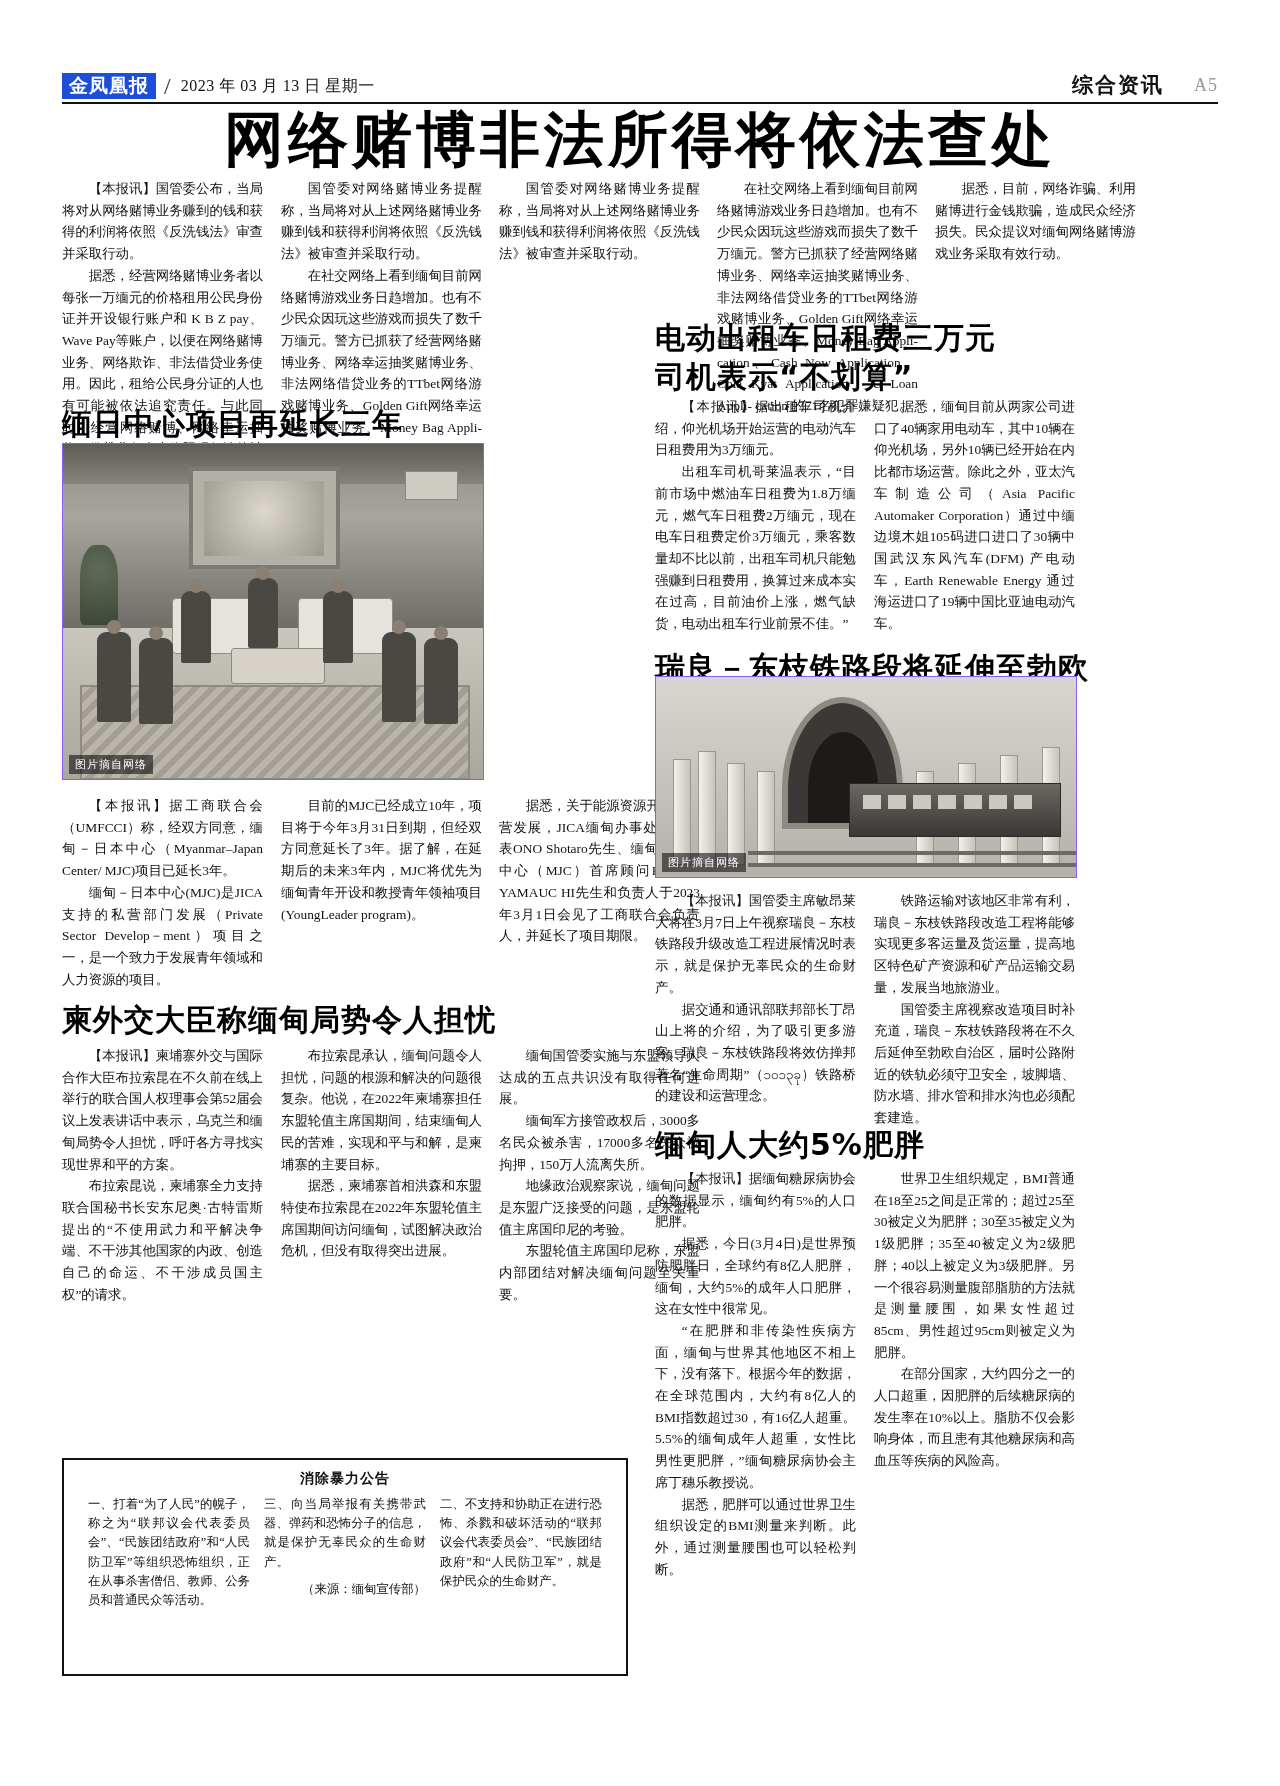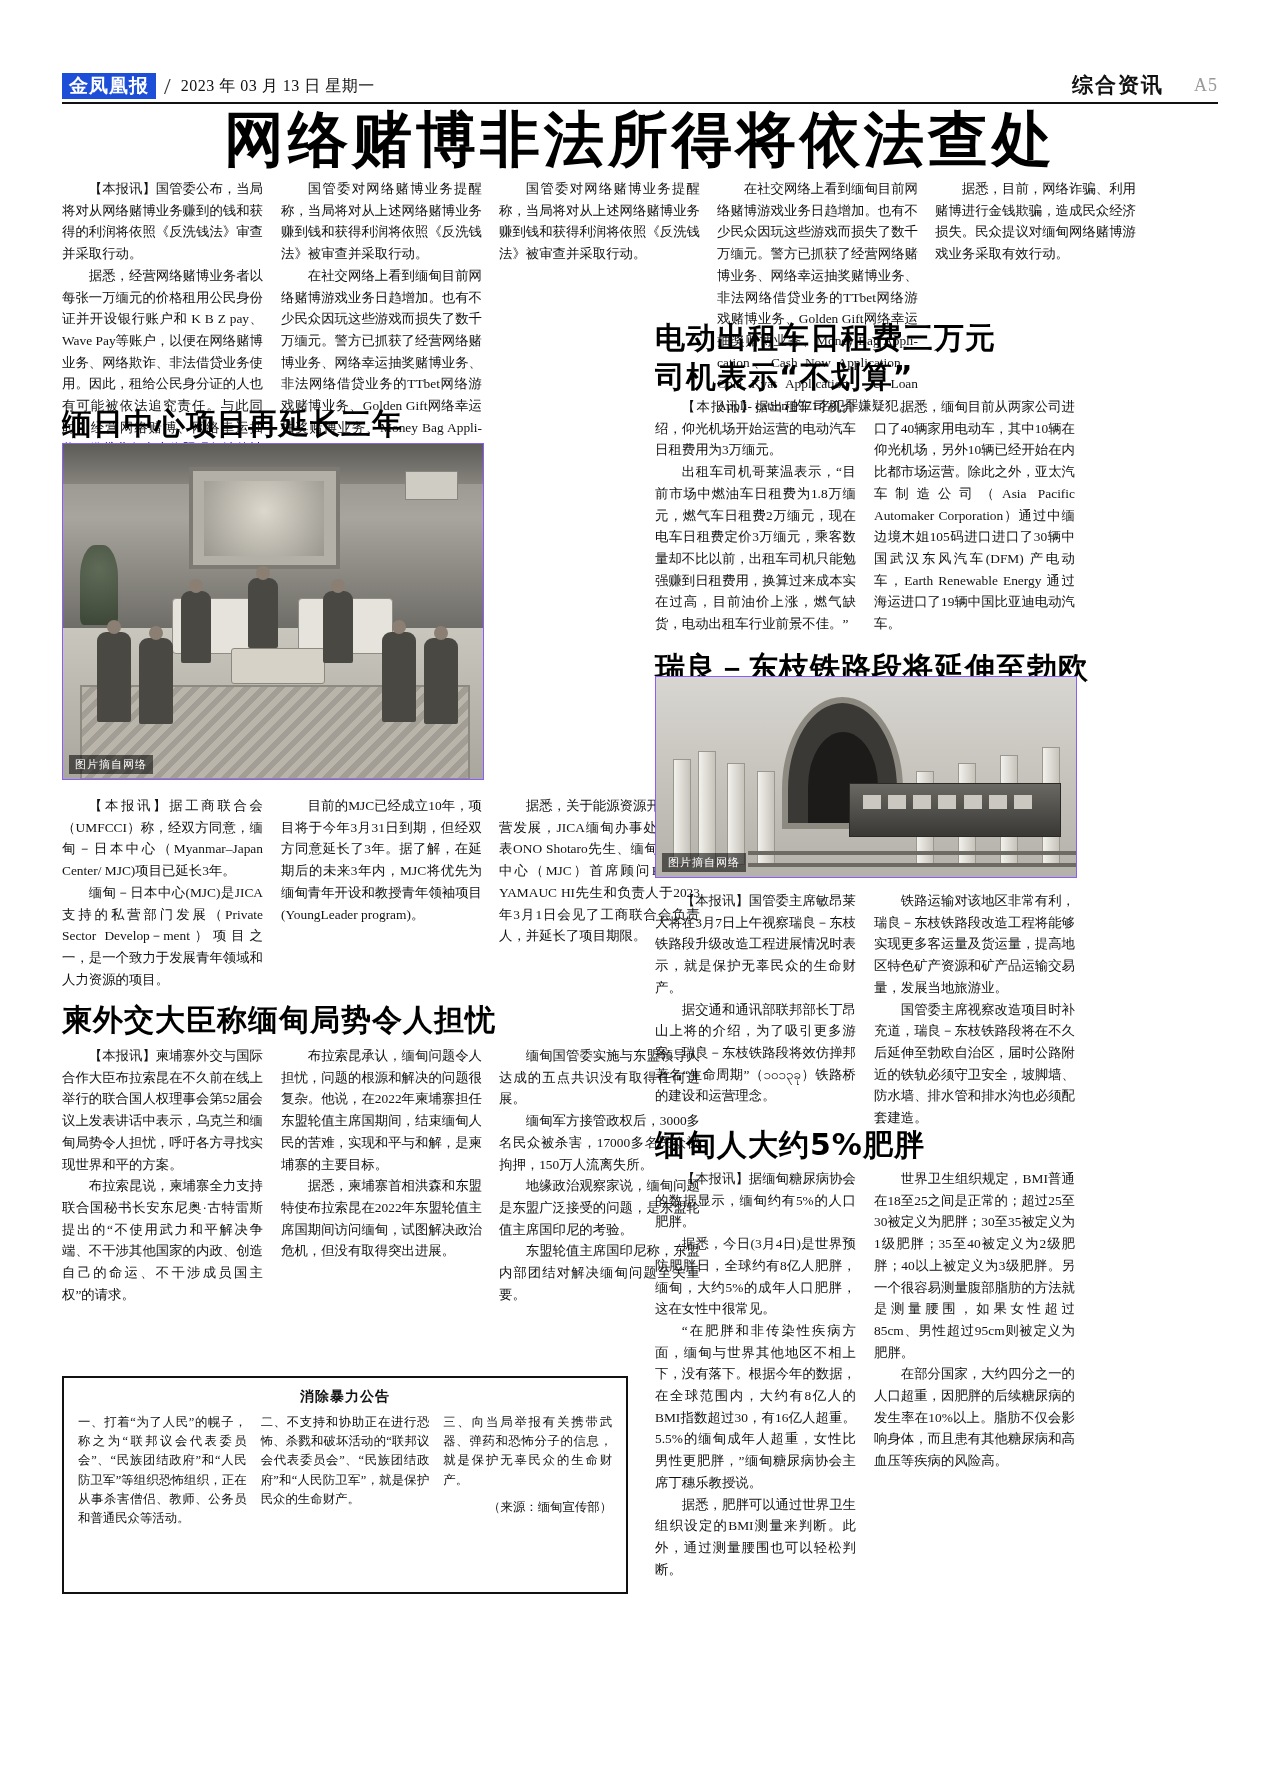--- a/index.html
+++ b/index.html
@@ -188,26 +188,26 @@
   .train { position:absolute; left:46%; bottom:20%; width:50%; height:26%;
     background: linear-gradient(180deg,#6a6862,#3a3835); border:1px solid #2a2926; }
   .train .win { position:absolute; top:22%; width:18px; height:26%; background:#cbc8c1; }
   .rail { position:absolute; left:22%; bottom:11%; width:78%; height:4px; background:#6d6a64; }
   .rail2 { position:absolute; left:22%; bottom:5%; width:78%; height:4px; background:#6d6a64; }
 
   
   .notice {
     position: absolute;
     left: 62px;
-    top: 1376px;
+    top: 1458px;
     width: 566px;
     height: 218px;
     border: 2px solid #111;
     box-sizing: border-box;
-    padding: 10px 14px;
+    padding: 10px 24px;
   }
   .notice-title {
     text-align: center;
     font-weight: bold;
     font-size: 14px;
     margin-bottom: 7px;
     letter-spacing: 1px;
   }
   .notice-cols {
     display: flex;
@@ -389,21 +389,21 @@
   </div>
   <div class="col" style="left:874px; top:1168px; width:201px;">
     <p>世界卫生组织规定，BMI普通在18至25之间是正常的；超过25至30被定义为肥胖；30至35被定义为1级肥胖；35至40被定义为2级肥胖；40以上被定义为3级肥胖。另一个很容易测量腹部脂肪的方法就是测量腰围，如果女性超过85cm、男性超过95cm则被定义为肥胖。</p>
     <p>在部分国家，大约四分之一的人口超重，因肥胖的后续糖尿病的发生率在10%以上。脂肪不仅会影响身体，而且患有其他糖尿病和高血压等疾病的风险高。</p>
   </div>
 
   <div class="notice">
     <div class="notice-title">消除暴力公告</div>
     <div class="notice-cols">
       <div>一、打着“为了人民”的幌子，称之为“联邦议会代表委员会”、“民族团结政府”和“人民防卫军”等组织恐怖组织，正在从事杀害僧侣、教师、公务员和普通民众等活动。</div>
-      <div>二、不支持和协助正在进行恐怖、杀戮和破坏活动的“联邦议会代表委员会”、“民族团结政府”和“人民防卫军”，就是保护民众的生命财产。</div>
       <div>
         <div>三、向当局举报有关携带武器、弹药和恐怖分子的信息，就是保护无辜民众的生命财产。</div>
         <div class="source">（来源：缅甸宣传部）</div>
       </div>
+      <div>二、不支持和协助正在进行恐怖、杀戮和破坏活动的“联邦议会代表委员会”、“民族团结政府”和“人民防卫军”，就是保护民众的生命财产。</div>
     </div>
   </div>
 
 </div>
 
 </body></html>

